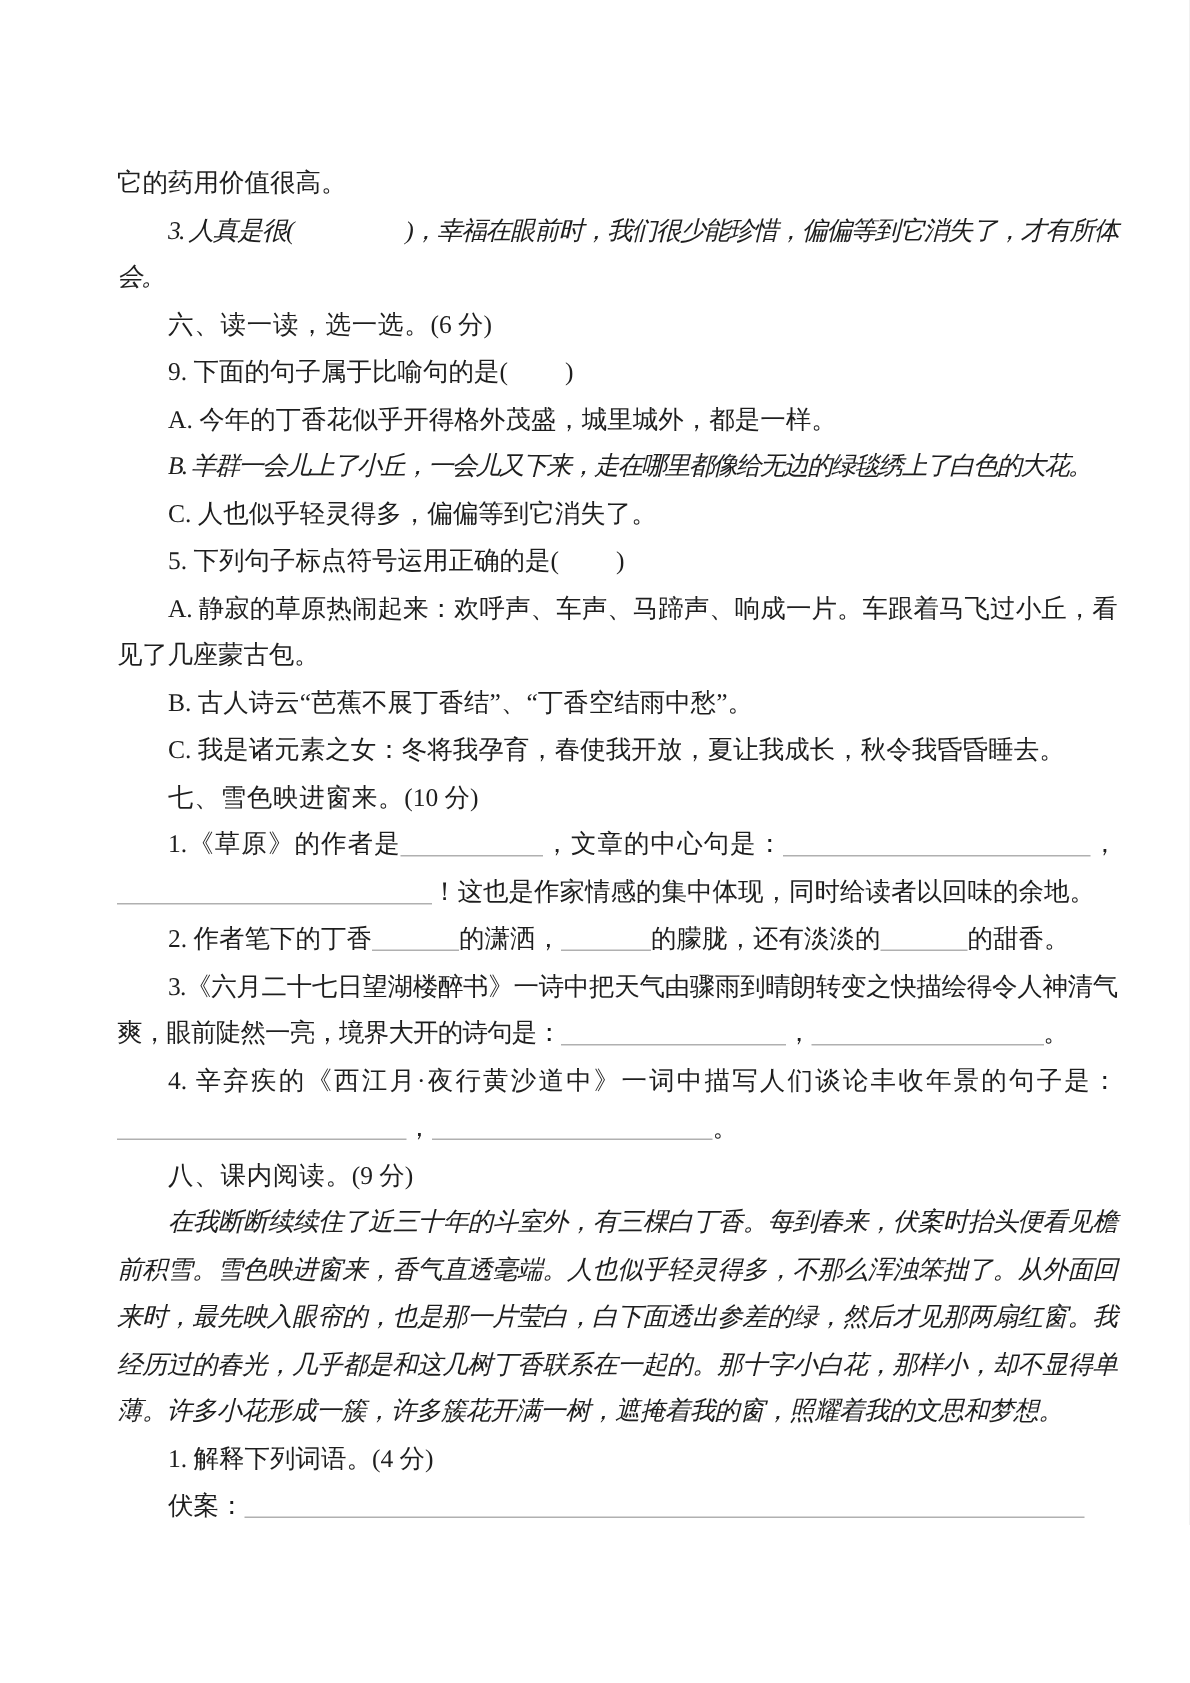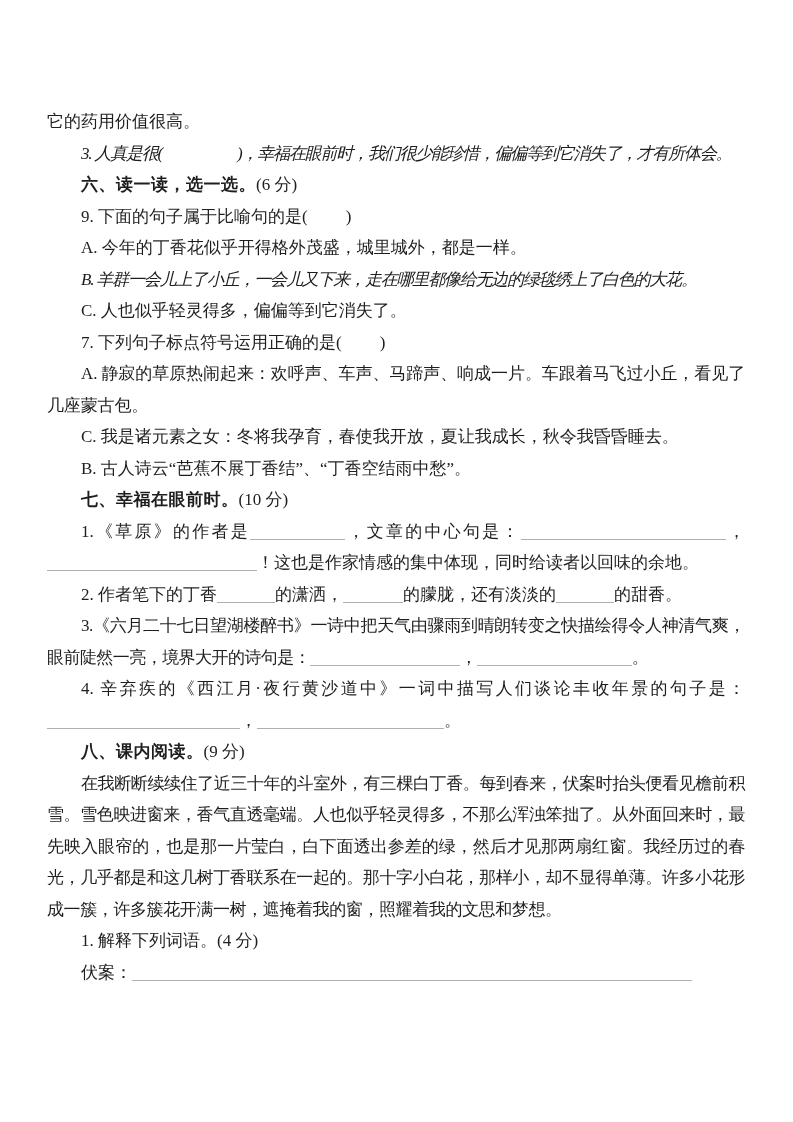--- a/index.html
+++ b/index.html
@@ -7,36 +7,36 @@
     position: relative;
     width: 793px;
     height: 1122px;
     margin: 0 auto;
     background: #ffffff;
     overflow: hidden;
     font-family: "Liberation Serif", serif;
     color: #1e1e1e;
   }
   .content {
-    padding: 106px 48px 0 47px;
+    padding: 106px 48px 0 78px;
     font-size: 17px;
     line-height: 31.5px;
     text-align: justify;
   }
   .content p { margin: 0; text-indent: 2em; }
   .content p.noindent { text-indent: 0; }
   
   .heading b {
-    font-weight: 700;
+    font-weight: 400;
     font-family: "Liberation Sans", "DejaVu Sans", sans-serif;
     letter-spacing: 0.5px;
   }
   .heading span.score { font-weight: 400; }
   
-  .kai { letter-spacing: -0.4px; }
+  .kai { font-style: italic; letter-spacing: -0.4px; }
   
   .ls1 { letter-spacing: -0.15px; }
   .ls2 { letter-spacing: -1.2px; font-style: italic; }
   .ls3 { letter-spacing: -0.55px; }
   
   .blank {
     display: inline-block;
     height: 15px;
     border-bottom: 1px solid #b0b0b0;
     vertical-align: -3px;
@@ -51,26 +51,26 @@
   <div class="content">
 
     <p class="noindent">它的药用价值很高。</p>
     <p class="ls2"><span>3. 人真是很(</span><span class="gap" style="width: 75px;"></span><span>)，幸福在眼前时，我们很少能珍惜，偏偏等到它消失了，才有所体会。</span></p>
 
     <p class="heading"><b>六、读一读，选一选。</b><span class="score">(6 分)</span></p>
     <p><span>9. 下面的句子属于比喻句的是(</span><span class="gap" style="width: 38px;"></span><span>)</span></p>
     <p>A. 今年的丁香花似乎开得格外茂盛，城里城外，都是一样。</p>
     <p class="ls2">B. 羊群一会儿上了小丘，一会儿又下来，走在哪里都像给无边的绿毯绣上了白色的大花。</p>
     <p>C. 人也似乎轻灵得多，偏偏等到它消失了。</p>
-    <p><span>7. 下列句子标点符号运用正确的是(</span><span class="gap" style="width: 38px;"></span><span>)</span></p>
+    <p><span>5. 下列句子标点符号运用正确的是(</span><span class="gap" style="width: 38px;"></span><span>)</span></p>
     <p class="ls1">A. 静寂的草原热闹起来：欢呼声、车声、马蹄声、响成一片。车跟着马飞过小丘，看见了几座蒙古包。</p>
+    <p>B. 古人诗云“芭蕉不展丁香结”、“丁香空结雨中愁”。</p>
     <p>C. 我是诸元素之女：冬将我孕育，春使我开放，夏让我成长，秋令我昏昏睡去。</p>
-    <p>B. 古人诗云“芭蕉不展丁香结”、“丁香空结雨中愁”。</p>
 
-    <p class="heading"><b>七、幸福在眼前时。</b><span class="score">(10 分)</span></p>
+    <p class="heading"><b>七、雪色映进窗来。</b><span class="score">(10 分)</span></p>
     <p><span>1.《草原》的作者是</span><span class="blank" style="width: 95px;"></span><span>，文章的中心句是：</span><span class="blank" style="width: 205px;"></span><span>，</span><span class="blank" style="width: 210px;"></span><span>！这也是作家情感的集中体现，同时给读者以回味的余地。</span></p>
     <p><span>2. 作者笔下的丁香</span><span class="blank" style="width: 58px;"></span><span>的潇洒，</span><span class="blank" style="width: 60px;"></span><span>的朦胧，还有淡淡的</span><span class="blank" style="width: 58px;"></span><span>的甜香。</span></p>
     <p class="ls3"><span>3.《六月二十七日望湖楼醉书》一诗中把天气由骤雨到晴朗转变之快描绘得令人神清气爽，眼前陡然一亮，境界大开的诗句是：</span><span class="blank" style="width: 150px;"></span><span>，</span><span class="blank" style="width: 155px;"></span><span>。</span></p>
     <p><span>4. 辛弃疾的《西江月·夜行黄沙道中》一词中描写人们谈论丰收年景的句子是：</span><span class="blank" style="width: 193px;"></span><span>，</span><span class="blank" style="width: 187px;"></span><span>。</span></p>
 
     <p class="heading"><b>八、课内阅读。</b><span class="score">(9 分)</span></p>
     <p class="kai">在我断断续续住了近三十年的斗室外，有三棵白丁香。每到春来，伏案时抬头便看见檐前积雪。雪色映进窗来，香气直透毫端。人也似乎轻灵得多，不那么浑浊笨拙了。从外面回来时，最先映入眼帘的，也是那一片莹白，白下面透出参差的绿，然后才见那两扇红窗。我经历过的春光，几乎都是和这几树丁香联系在一起的。那十字小白花，那样小，却不显得单薄。许多小花形成一簇，许多簇花开满一树，遮掩着我的窗，照耀着我的文思和梦想。</p>
     <p>1. 解释下列词语。(4 分)</p>
     <p><span>伏案：</span><span class="blank" style="width: 560px;"></span></p>
 

